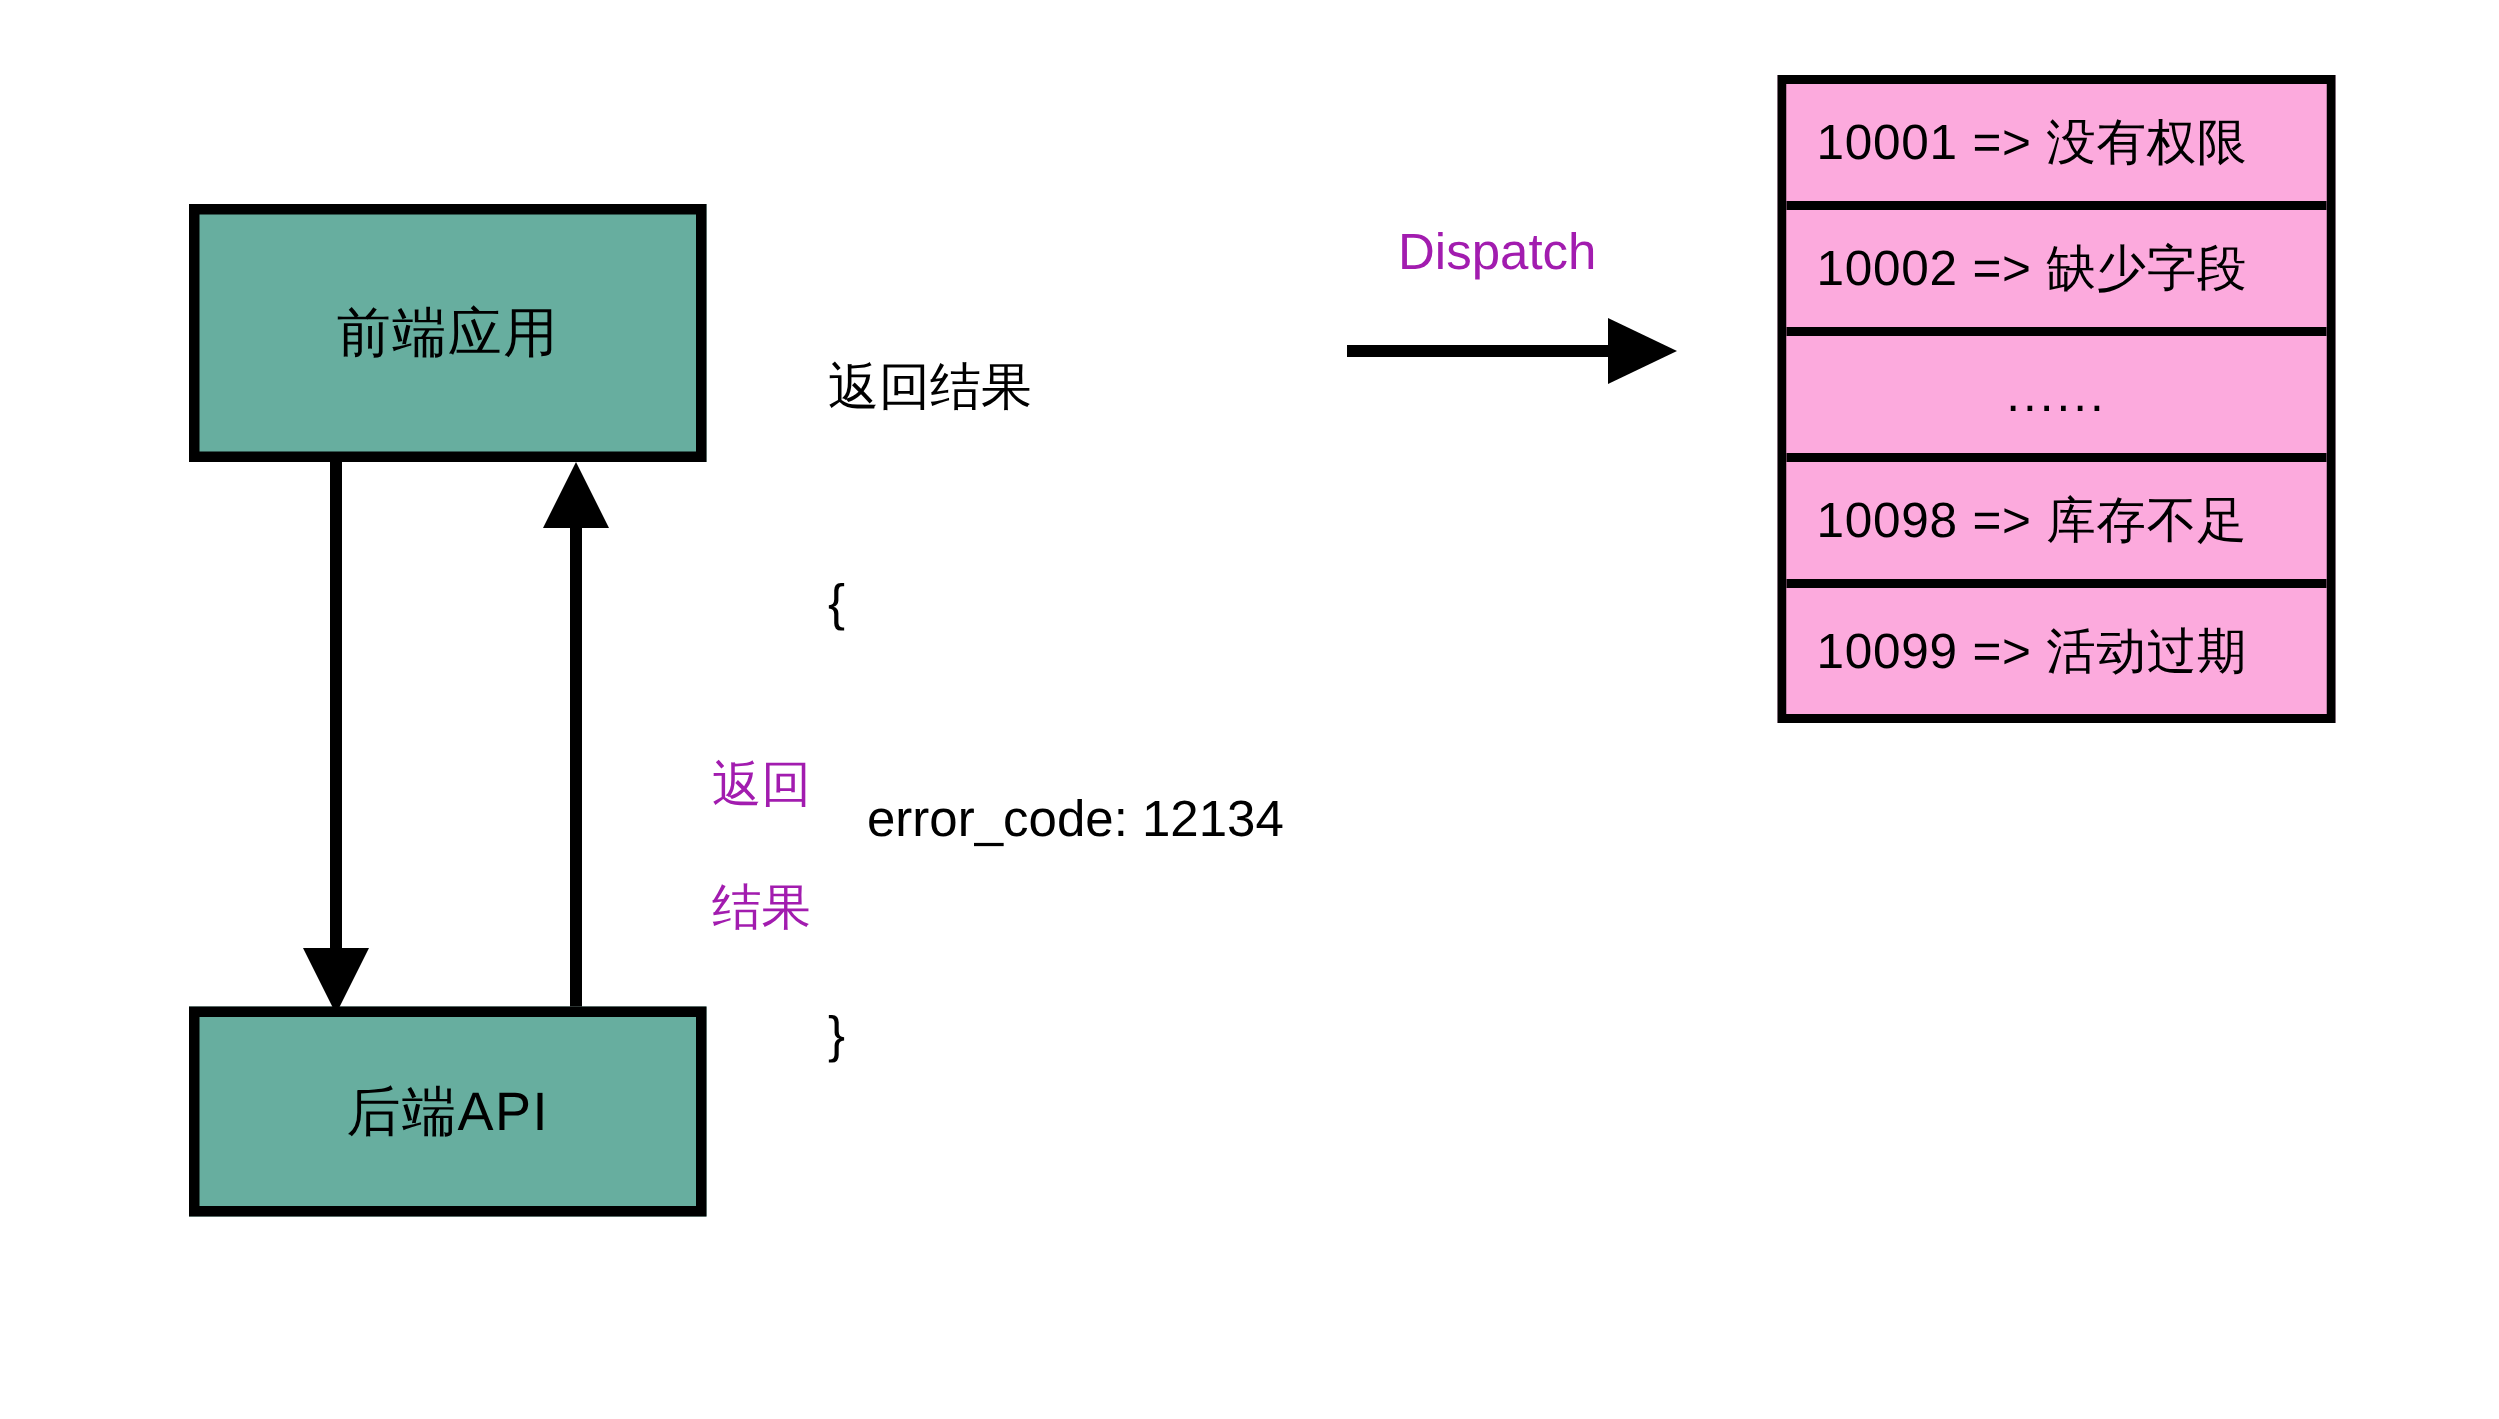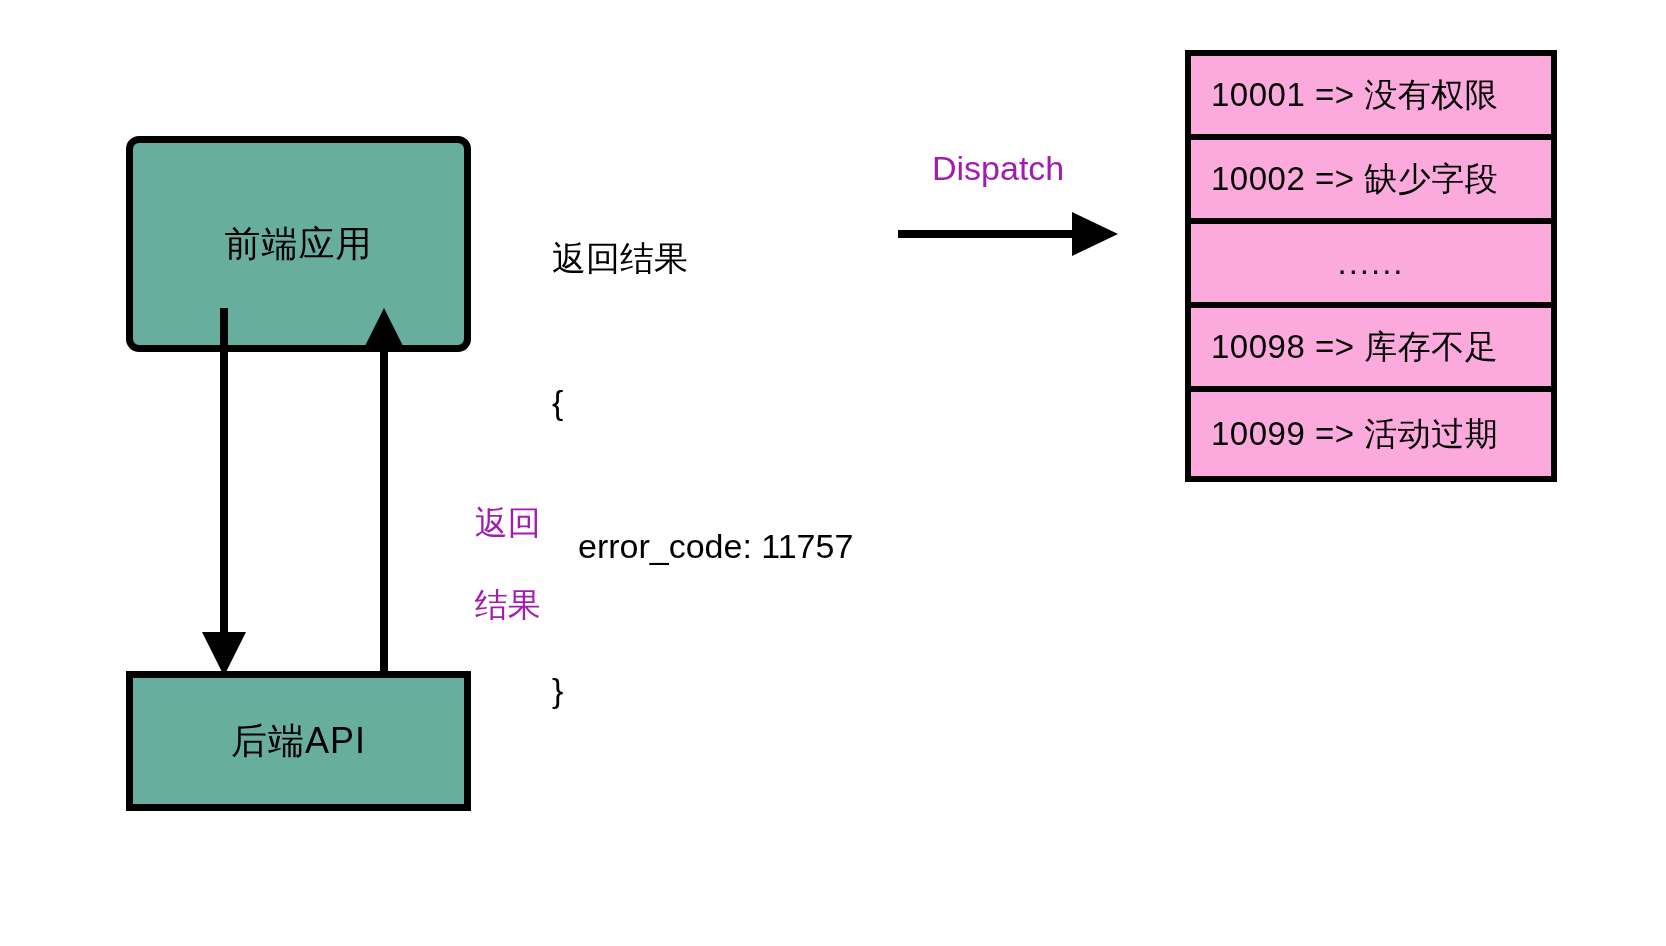--- a/index.html
+++ b/index.html
@@ -29,23 +29,22 @@
     justify-content: center;
     font-size: 36px;
     line-height: 1;
     letter-spacing: 1px;
     color: #000000;
   }
   #frontend-box {
     left: 126px;
     top: 136px;
     width: 345px;
-    height: 216px;
+    height: 172px;
     background: #67ae9f;
-    border-radius: 13px;
   }
   #backend-box {
     left: 126px;
     top: 671px;
     width: 345px;
     height: 140px;
     background: #67ae9f;
   }
 
   
@@ -161,21 +160,21 @@
   <div id="return-result-label" class="label">
     <span>返回</span><br>
     <span>结果</span>
   </div>
 
   <div id="dispatch-label" class="label">Dispatch</div>
 
   <div id="payload-block">
     <span class="pline">返回结果</span>
     <span class="pline">{</span>
-    <span class="pline indent">error_code: 11757</span>
+    <span class="pline indent">error_code: 12134</span>
     <span class="pline">}</span>
   </div>
 
   <div id="error-table">
     <div class="err-row">
       <span>10001 =&gt; 没有权限</span>
     </div>
     <div class="err-row">
       <span>10002 =&gt; 缺少字段</span>
     </div>

